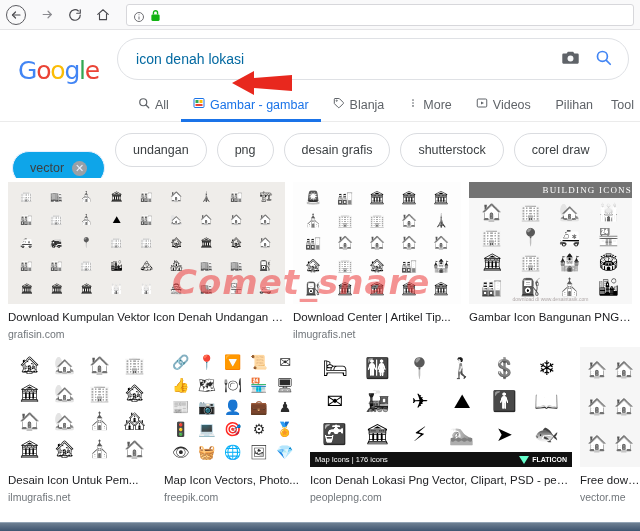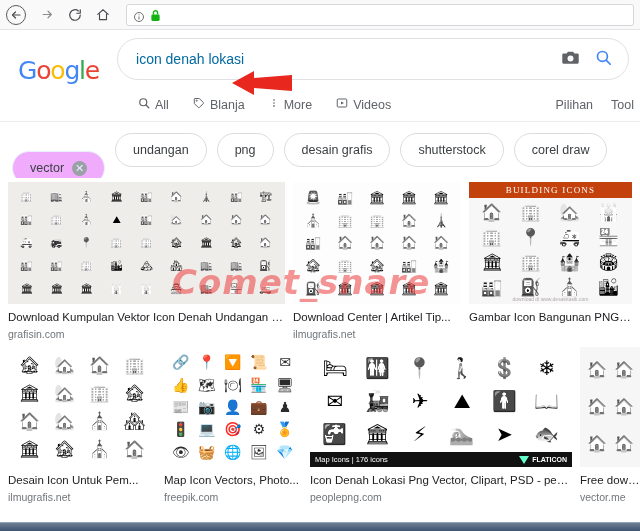--- a/index.html
+++ b/index.html
@@ -102,21 +102,21 @@
   .chip {
     height: 34px;
     border: 1px solid #dadce0;
     border-radius: 17px;
     display: flex; align-items: center; gap: 8px;
     padding: 0 17px;
     font-size: 12.5px; color: #3c4043;
     background: #fff;
     white-space: nowrap; flex: 0 0 auto;
   }
-  .chip.sel { background:#f0abfc; border-color:#e8f0fe; color:#3c4043;margin-top:36px; }
+  .chip.sel { background:#0ea5e9; border-color:#e8f0fe; color:#3c4043;margin-top:36px; }
   .chip .x {
     width: 15px; height: 15px; border-radius: 50%;
     background: #9aa0a6; color:#e8f0fe;
     display:flex; align-items:center; justify-content:center;
     font-size: 11px; line-height:1;
   }
 
   
   .results { padding: 4px 8px 0 8px; }
   .row { display: flex; gap: 8px; margin-bottom: 6px; }
@@ -136,24 +136,24 @@
 
   .icongrid { display:grid; width:100%; height:100%; padding:4px; }
   .icongrid > div {
     display:flex; align-items:center; justify-content:center;
     font-size: 10px; color:#2b2b2b; line-height:1;
   }
   .glyph { font-family:"DejaVu Sans", sans-serif; }
 
   .banner {
     position:absolute; left:0; right:0; top:0;
-    background:#c2410c; color:#fff;
+    background:#737373; color:#fff;
     font-family:"Liberation Serif", serif;
     font-size: 9px; letter-spacing:1.2px;
-    text-align:center; padding: 3px 0;
+    text-align:right; padding: 3px 0;
   }
   .footbar {
     position:absolute; left:0; right:0; bottom:0;
     background:#111; color:#fff;
     font-size:7.5px; padding:3px 5px;
     display:flex; align-items:center; justify-content:space-between;
   }
   .flat { display:flex; align-items:center; gap:3px; font-weight:700; font-size:7px;}
   .flat .tri { width:0;height:0;border-left:5px solid transparent;border-right:5px solid transparent;border-top:8px solid #6fc; }
 
@@ -261,20 +261,29 @@
   </div>
 
   <div class="tabsbar">
     <div class="tab">
       <span><svg width="12" height="12" viewBox="0 0 24 24" fill="none" stroke="#5f6368" stroke-width="2.4" stroke-linecap="round">
             <circle cx="10.5" cy="10.5" r="7"></circle>
             <line x1="16" y1="16" x2="21.5" y2="21.5"></line>
           </svg></span>
       <span class="lbl">All</span>
     </div>
+    <div class="tab active">
+      <span><svg width="12" height="12" viewBox="0 0 24 24">
+            <rect x="2" y="3" width="20" height="18" rx="2" fill="none" stroke="#1a73e8" stroke-width="2"></rect>
+            <rect x="5" y="6" width="6" height="6" fill="#34A853"></rect>
+            <rect x="13" y="6" width="6" height="6" fill="#FBBC05"></rect>
+            <rect x="5" y="14" width="14" height="4" fill="#EA4335"></rect>
+          </svg></span>
+      <span class="lbl">Gambar - gambar</span>
+    </div>
     <div class="tab">
       <span><svg width="12" height="12" viewBox="0 0 24 24" fill="none" stroke="#5f6368" stroke-width="2">
             <path d="M20.6 13.1 13 20.7a2 2 0 0 1-2.8 0l-7-7a2 2 0 0 1-.6-1.5V4.4A1.4 1.4 0 0 1 4 3h7.8a2 2 0 0 1 1.4.6l7.4 7.4a1.5 1.5 0 0 1 0 2.1z"></path>
             <circle cx="7.4" cy="7.4" r="1.2"></circle>
           </svg></span>
       <span class="lbl">Blanja</span>
     </div>
     <div class="tab">
       <span><svg width="10" height="12" viewBox="0 0 24 24" fill="#5f6368">
             <circle cx="12" cy="5" r="2"></circle>

